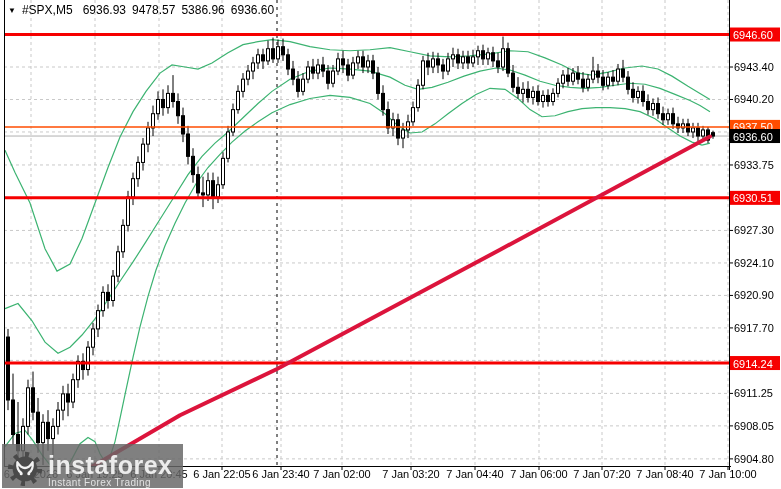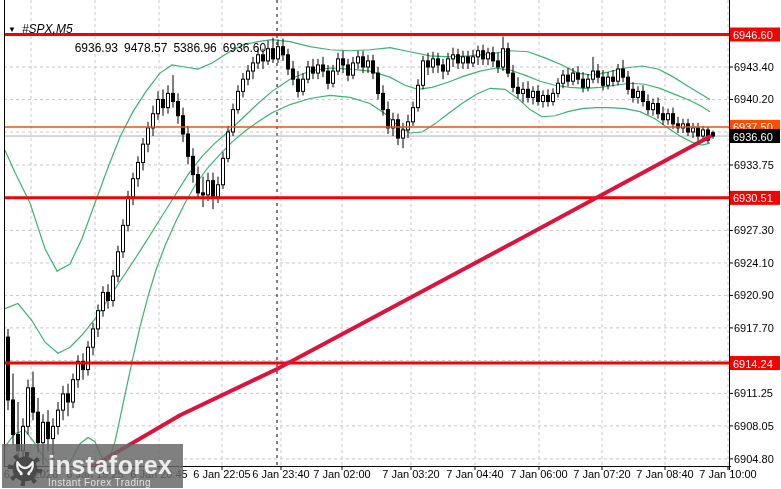--- a/index.html
+++ b/index.html
@@ -2,22 +2,22 @@
 <html><head>
 <meta charset="utf-8">
 <style>
   html,body{margin:0;padding:0;background:#fff;}
   #stage{position:relative;width:781px;height:489px;background:#fff;overflow:hidden;
          font-family:"Liberation Sans",sans-serif;}
   #chart-svg{display:block;position:absolute;left:0;top:0;}
   .title-bar{position:absolute;left:8px;top:3px;font-size:12px;color:#000;
              display:flex;align-items:center;white-space:pre;}
   .title-bar .tri{font-size:8px;margin-right:6px;color:#000;}
-  .title-bar .sym{margin-right:2px;font-style:italic;}
-  .title-bar .q{margin-right:6px;margin-top:38px;}
+  .title-bar .sym{margin-right:10px;}
+  .title-bar .q{margin-right:6px;}
   .watermark{position:absolute;left:2px;top:444px;width:181px;height:44px;
              background:rgba(104,104,104,0.84);display:flex;align-items:flex-end;
              padding:0 4px;box-sizing:border-box;z-index:5;}
   .wm-text{display:flex;flex-direction:column;margin-left:4px;line-height:1;}
   .wm-brand{font-size:25px;font-weight:bold;color:#ececec;letter-spacing:0.5px;}
   .wm-tag{font-size:10px;color:#e2e2e2;margin-top:0;letter-spacing:0.4px;}
 </style>
 </head>
 <body>
 

